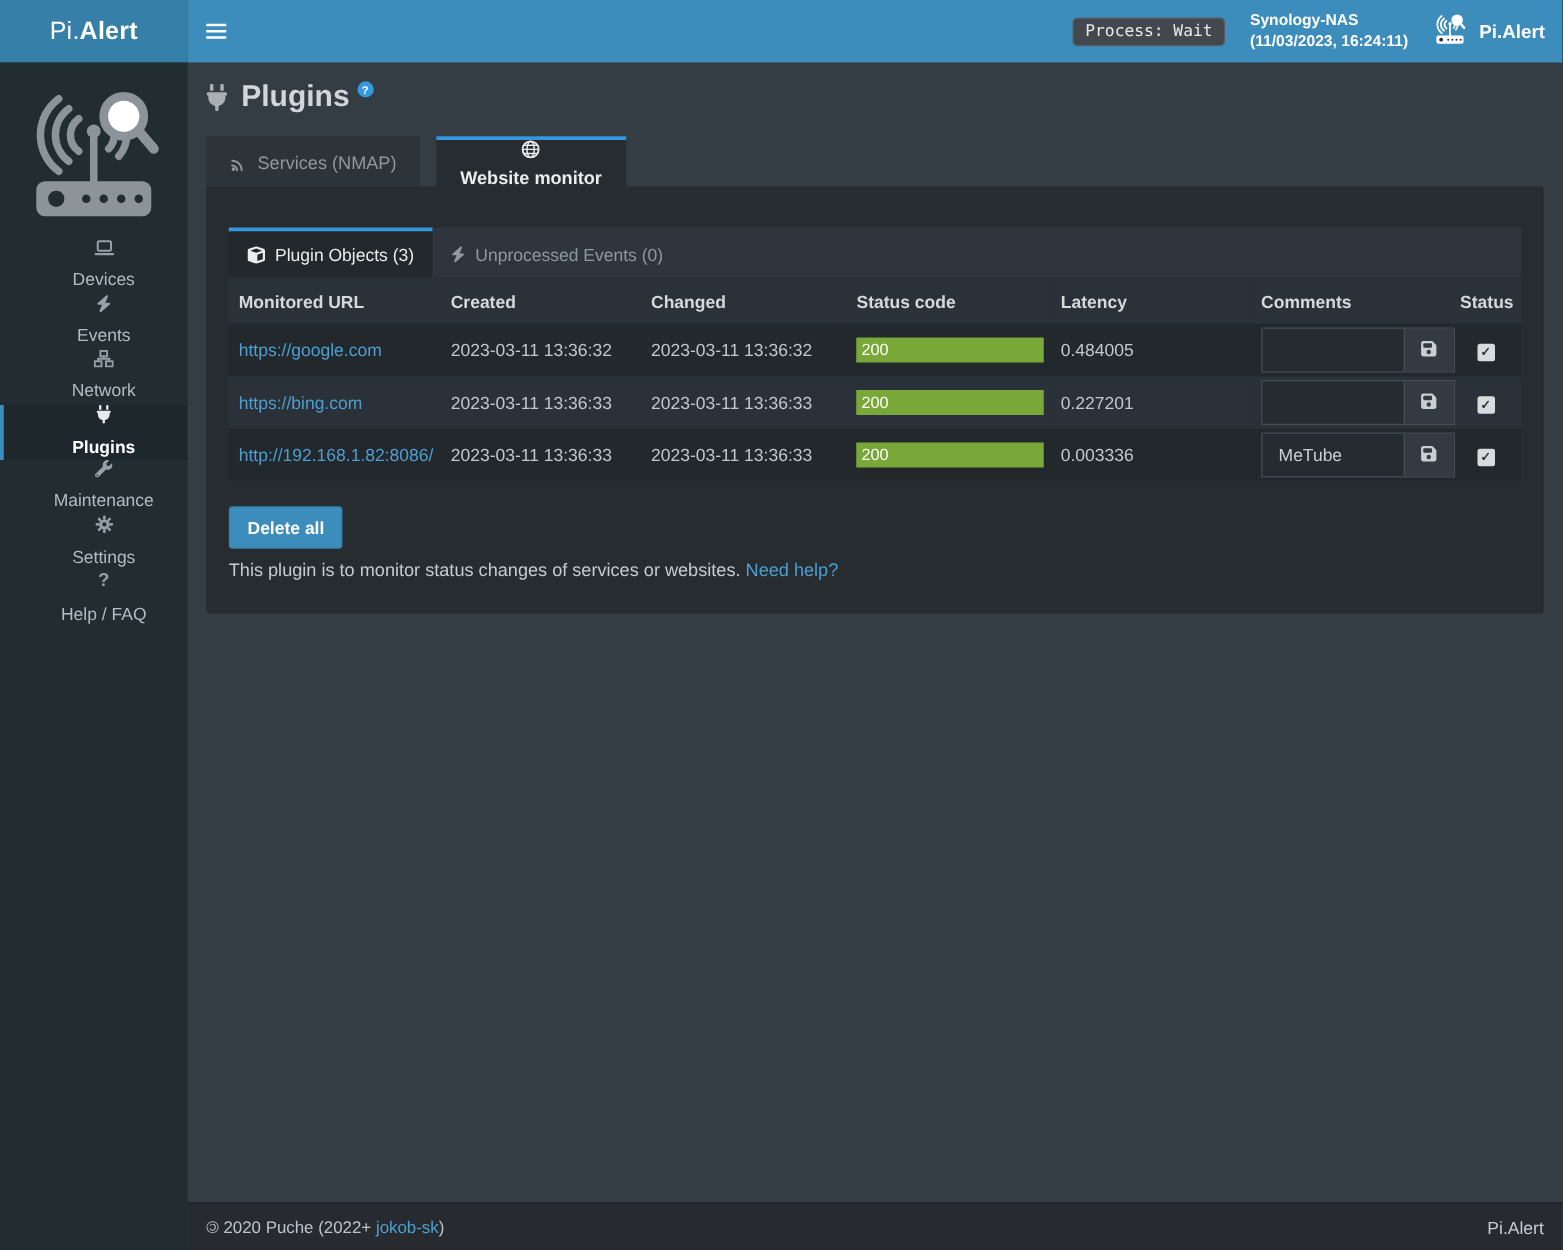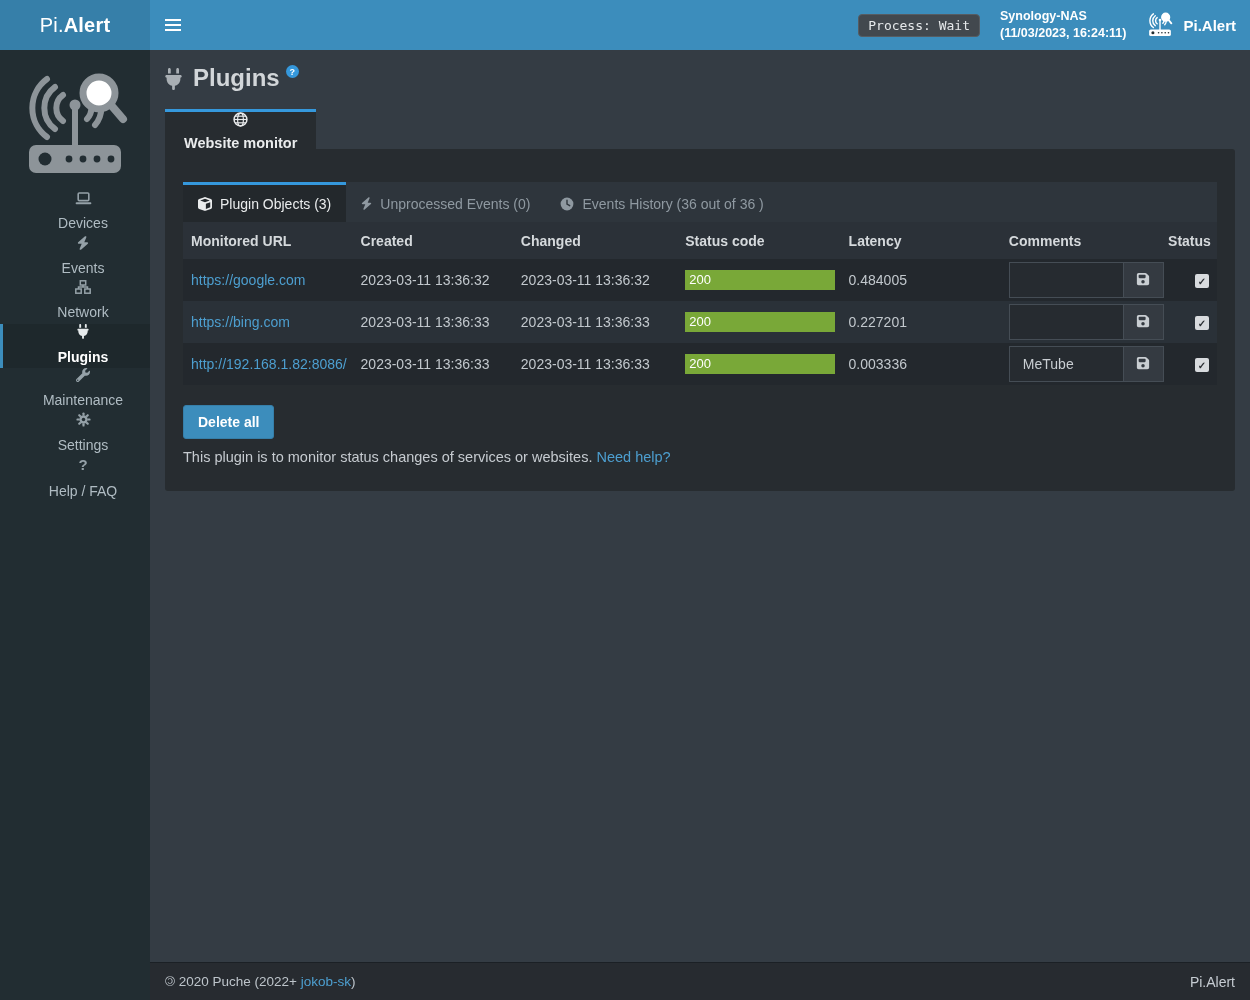--- a/index.html
+++ b/index.html
@@ -72,21 +72,21 @@
   .inner-tabs { display:flex; background:#2e353c; margin-top:15px; }
   .itab {
     height:40px; display:flex; align-items:center; gap:8px; padding:0 15px;
     font-size:14px; color:#8f99a1; border-top:3px solid transparent; cursor:pointer;justify-content:space-between;
   }
   .itab.active { background:#23282c; color:#eaeced; border-top-color:#3598dc; }
   .itab .t-icon { display:flex; }
 
   table { width:100%; border-collapse:collapse; font-size:14px; table-layout:fixed; }
   thead th { background:#2b3138; color:#d5d9dc; text-align:left; font-weight:bold; height:37px; padding:0 8px; }
-  thead th.c-status, td.c-status { text-align:right; }
+  thead th.c-status, td.c-status { text-align:center; }
   tbody tr:nth-child(odd) { background:#23282d; }
   tbody tr:nth-child(even) { background:#2a3138; }
   td { height:42px; padding:0 8px; vertical-align:middle; color:#c2c8cd; }
   td a { color:#4d9fd0; }
   .status-bar { background:#79a838; color:#fff; width:150px; height:20px; line-height:20px;
     padding-left:4px; font-size:13px; }
   .comment-group { display:flex; width:155px; height:36px; border:1px solid #454d55; background:#262b30; }
   .comment-input { flex:1; min-width:0; background:transparent; border:none; outline:none;
     color:#c9ced2; font-size:14px; padding:0 13px; font-family:"Liberation Sans", sans-serif; }
   .save-btn { width:40px; background:#343a41; border:none; border-left:1px solid #454d55;
@@ -260,20 +260,32 @@
     <span class="pt-icon">
       <svg width="17" height="22" viewBox="0 0 384 512">
           <use href="#i-plug"></use>
         </svg>
     </span>
     <span>Plugins</span>
     <span class="title-badge">?</span>
   </h1>
 
   <div class="tabs-row">
+    <div class="tab inactive">
+      <span class="t-icon">
+        <svg width="14" height="14" viewBox="0 0 14 14">
+            <g stroke="currentColor" fill="none" stroke-width="1.6" stroke-linecap="round">
+              <path d="M1.8 8.4a3.8 3.8 0 0 1 3.8 3.8"></path>
+              <path d="M1.8 4.6a7.6 7.6 0 0 1 7.6 7.6"></path>
+            </g>
+            <circle cx="2.8" cy="11.2" r="1.5" fill="currentColor"></circle>
+          </svg>
+      </span>
+      <span>Services (NMAP)</span>
+    </div>
     <div class="tab active">
       <span class="t-icon">
         <svg width="15" height="15" viewBox="0 0 14 14" fill="none" stroke="currentColor">
             <circle cx="7" cy="7" r="6" stroke-width="1.4"></circle>
             <ellipse cx="7" cy="7" rx="2.7" ry="6" stroke-width="1.1"></ellipse>
             <line x1="1" y1="7" x2="13" y2="7" stroke-width="1.1"></line>
             <line x1="1.9" y1="3.9" x2="12.1" y2="3.9" stroke-width="1.1"></line>
             <line x1="1.9" y1="10.1" x2="12.1" y2="10.1" stroke-width="1.1"></line>
           </svg>
       </span>
@@ -291,29 +303,20 @@
         </span>
         <span>Plugin Objects (3)</span>
       </div>
       <div class="itab">
         <span class="t-icon">
           <svg width="11" height="13" viewBox="0 0 448 512">
               <use href="#i-bolt"></use>
             </svg>
         </span>
         <span>Unprocessed Events (0)</span>
-      </div>
-      <div class="itab">
-        <span class="t-icon">
-          <svg width="14" height="14" viewBox="0 0 14 14">
-              <circle cx="7" cy="7" r="6.4" fill="currentColor"></circle>
-              <path d="M7 3.2V7.2l2.7 1.5" stroke="#2e353c" stroke-width="1.4" fill="none" stroke-linecap="round"></path>
-            </svg>
-        </span>
-        <span>Events History (36 out of 36 )</span>
       </div>
     </div>
 
     <table>
       <colgroup>
         <col style="width:16.4%">
           <col style="width:15.5%">
           <col style="width:15.9%">
         <col style="width:15.8%">
           <col style="width:15.5%">

